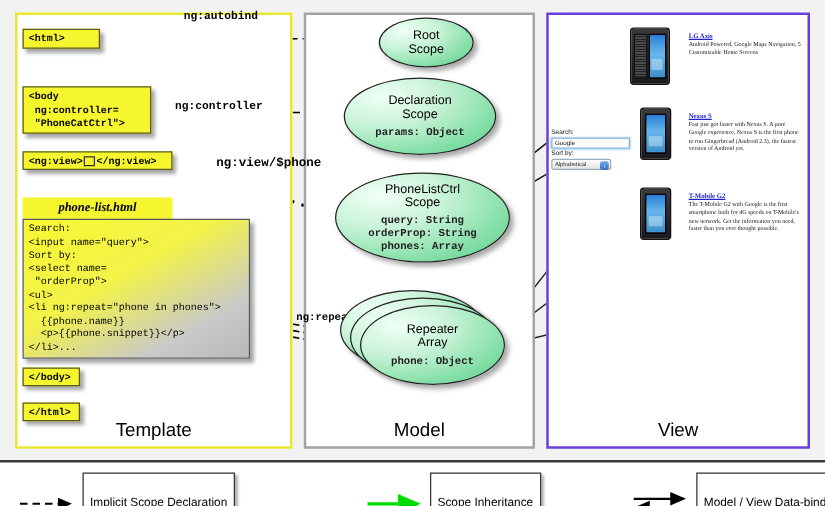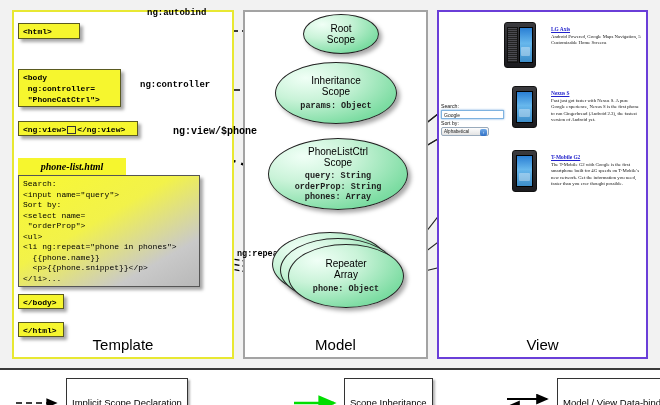--- a/index.html
+++ b/index.html
@@ -56,21 +56,21 @@
     display: inline-block; width: 7px; height: 6px;
     border: 1px solid #333; background: #f6f62e;
     vertical-align: middle; margin: 0 1px;
   }
   
   #note-tpl {
     position: absolute; left: 18px; top: 158px;
     width: 182px; height: 129px;
   }
   #note-title {
-    position: absolute; left: 0; top: 0; width: 108px; height: 17px;
+    position: absolute; left: 0; top: 0; width: 120px; height: 17px;
     background: #f6f62e;
     font-family: "Liberation Serif", serif;
     font-style: italic; font-weight: bold;
     font-size: 10px; color: #000;
     display: flex; align-items: center; justify-content: center;
   }
   #note-body {
     position: absolute; left: 0; top: 17px;
     width: 182px; height: 112px;
     background: linear-gradient(150deg, #f8f832 0%, #f2f24a 42%, #c9c9c9 78%, #b8b8b8 100%);
@@ -319,21 +319,21 @@
     <div class="col" id="col-model">
       <div class="col-label">Model</div>
     </div>
 
     <div class="ellipse" id="ell-root">
       <div class="e-title" style="white-space:pre-line;">Root
 Scope</div>
     </div>
 
     <div class="ellipse" id="ell-cat">
-      <div class="e-title" style="white-space:pre-line;">Inheritance
+      <div class="e-title" style="white-space:pre-line;">Declaration
 Scope</div>
       <div class="e-props" style="white-space:pre-line;">params: Object</div>
     </div>
 
     <div class="ellipse" id="ell-list">
       <div class="e-title" style="white-space:pre-line;">PhoneListCtrl
 Scope</div>
       <div class="e-props" style="white-space:pre-line;">query: String
 orderProp: String
 phones: Array</div>

